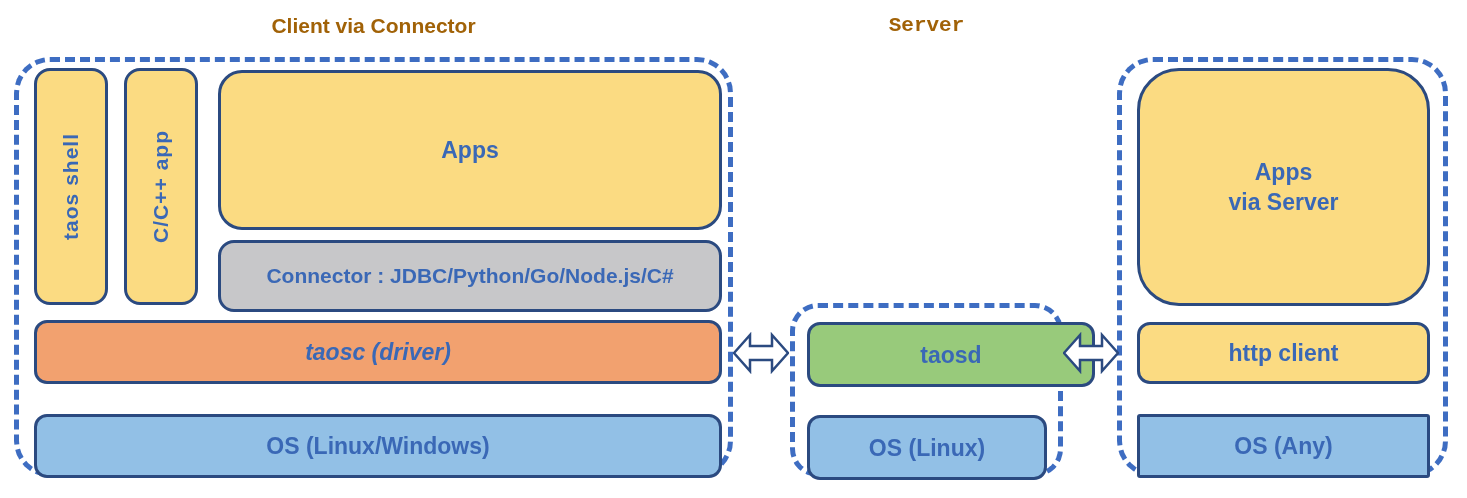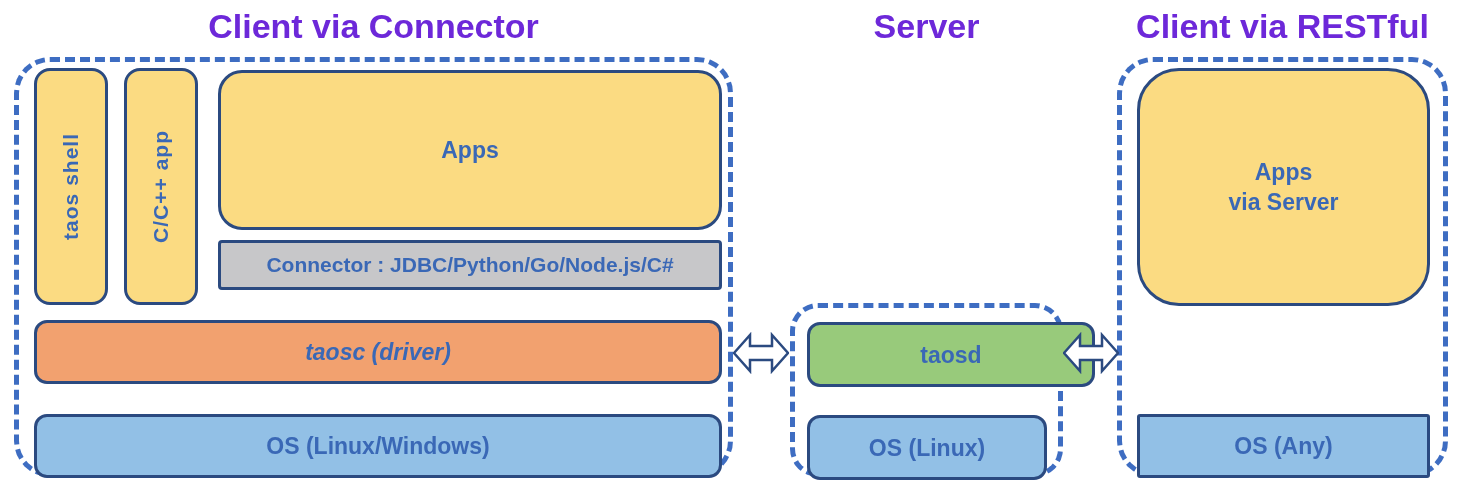--- a/index.html
+++ b/index.html
@@ -6,23 +6,23 @@
   .canvas{
     position:relative;
     width:1467px;height:498px;
     background:#ffffff;
     font-family:"Liberation Sans", sans-serif;
     overflow:hidden;
   }
   .sec-title{
     position:absolute;
     text-align:center;
-    font-size:34px;
+    font-size:21px;
     font-weight:bold;
-    color:#6d28d9;
+    color:#a16207;
     line-height:28px;
   }
   .group{
     position:absolute;
     box-sizing:border-box;
     border:5px dashed #3E6DC2;
   }
   .g-connector{left:14px;top:57px;width:719px;height:420px;border-radius:36px;}
   .g-server{left:790px;top:303px;width:273px;height:174px;border-radius:28px;}
   .g-restful{left:1117px;top:57px;width:331px;height:420px;border-radius:36px;}
@@ -46,40 +46,39 @@
   .fill-green{background:#98CA7B;}
   .vtext{
     writing-mode:vertical-rl;
     transform:rotate(180deg);
     font-size:21px;
     letter-spacing:1px;
   }
   .b-taos-shell{left:34px;top:68px;width:74px;height:237px;border-radius:16px;}
   .b-cpp-app{left:124px;top:68px;width:74px;height:237px;border-radius:16px;}
   .b-apps{left:218px;top:70px;width:504px;height:160px;border-radius:24px;}
-  .b-connector{left:218px;top:240px;width:504px;height:50px;border-radius:4px;font-size:21px;}
+  .b-connector{left:218px;top:240px;width:504px;height:72px;border-radius:16px;font-size:21px;}
   .b-taosc{left:34px;top:320px;width:688px;height:64px;border-radius:13px;}
   .b-os-lw{left:34px;top:396px;width:688px;height:64px;border-radius:13px;}
   .b-taosd{left:807px;top:322px;width:288px;height:65px;border-radius:13px;}
   .b-os-linux{left:807px;top:397px;width:240px;height:65px;border-radius:13px;}
   .b-apps-restful{left:1137px;top:68px;width:293px;height:238px;border-radius:42px;flex-direction:column;}
   .b-http-client{left:1137px;top:322px;width:293px;height:62px;border-radius:13px;}
   .b-os-any{left:1137px;top:396px;width:293px;height:64px;border-radius:3px;}
   .arrow{position:absolute;width:56px;height:42px;}
   .a-left{left:733px;top:332px;}
   .a-right{left:1063px;top:332px;}
 </style>
 </head>
 <body>
 
 <div class="canvas">
 
   <div class="sec-title" style="left:14px;top:12px;width:719px;">Client via Connector</div>
-  <div class="sec-title" style="left:790px;top:12px;width:273px;">Server</div>
-  <div class="sec-title" style="left:1117px;top:12px;width:331px;">Client via RESTful</div>
+  <div class="sec-title" style="left:790px;top:12px;width:273px;font-family:Liberation Mono, monospace;">Server</div>
 
   <div class="group g-connector"></div>
   <div class="group g-server"></div>
   <div class="group g-restful"></div>
 
   <div class="box fill-yellow b-taos-shell">
     <span class="vtext">taos shell</span>
   </div>
   <div class="box fill-yellow b-cpp-app">
     <span class="vtext">C/C++ app</span>
@@ -101,20 +100,23 @@
     <span>taosd</span>
   </div>
   <div class="box fill-blue b-os-linux">
     <span>OS (Linux)</span>
   </div>
 
   <div class="box fill-yellow b-apps-restful">
     <span>Apps</span>
     <span>via Server</span>
   </div>
+  <div class="box fill-yellow b-http-client">
+    <span>http client</span>
+  </div>
   <div class="box fill-blue b-os-any">
     <span>OS (Any)</span>
   </div>
 
   <svg class="arrow a-left" viewBox="0 0 56 42">
     <path d="M1,21 L17,3 L17,14 L39,14 L39,3 L55,21 L39,39 L39,28 L17,28 L17,39 Z" fill="#ffffff" stroke="#2B4A80" stroke-width="2.5" stroke-linejoin="miter"></path>
   </svg>
   <svg class="arrow a-right" viewBox="0 0 56 42">
     <path d="M1,21 L17,3 L17,14 L39,14 L39,3 L55,21 L39,39 L39,28 L17,28 L17,39 Z" fill="#ffffff" stroke="#2B4A80" stroke-width="2.5" stroke-linejoin="miter"></path>
   </svg>

